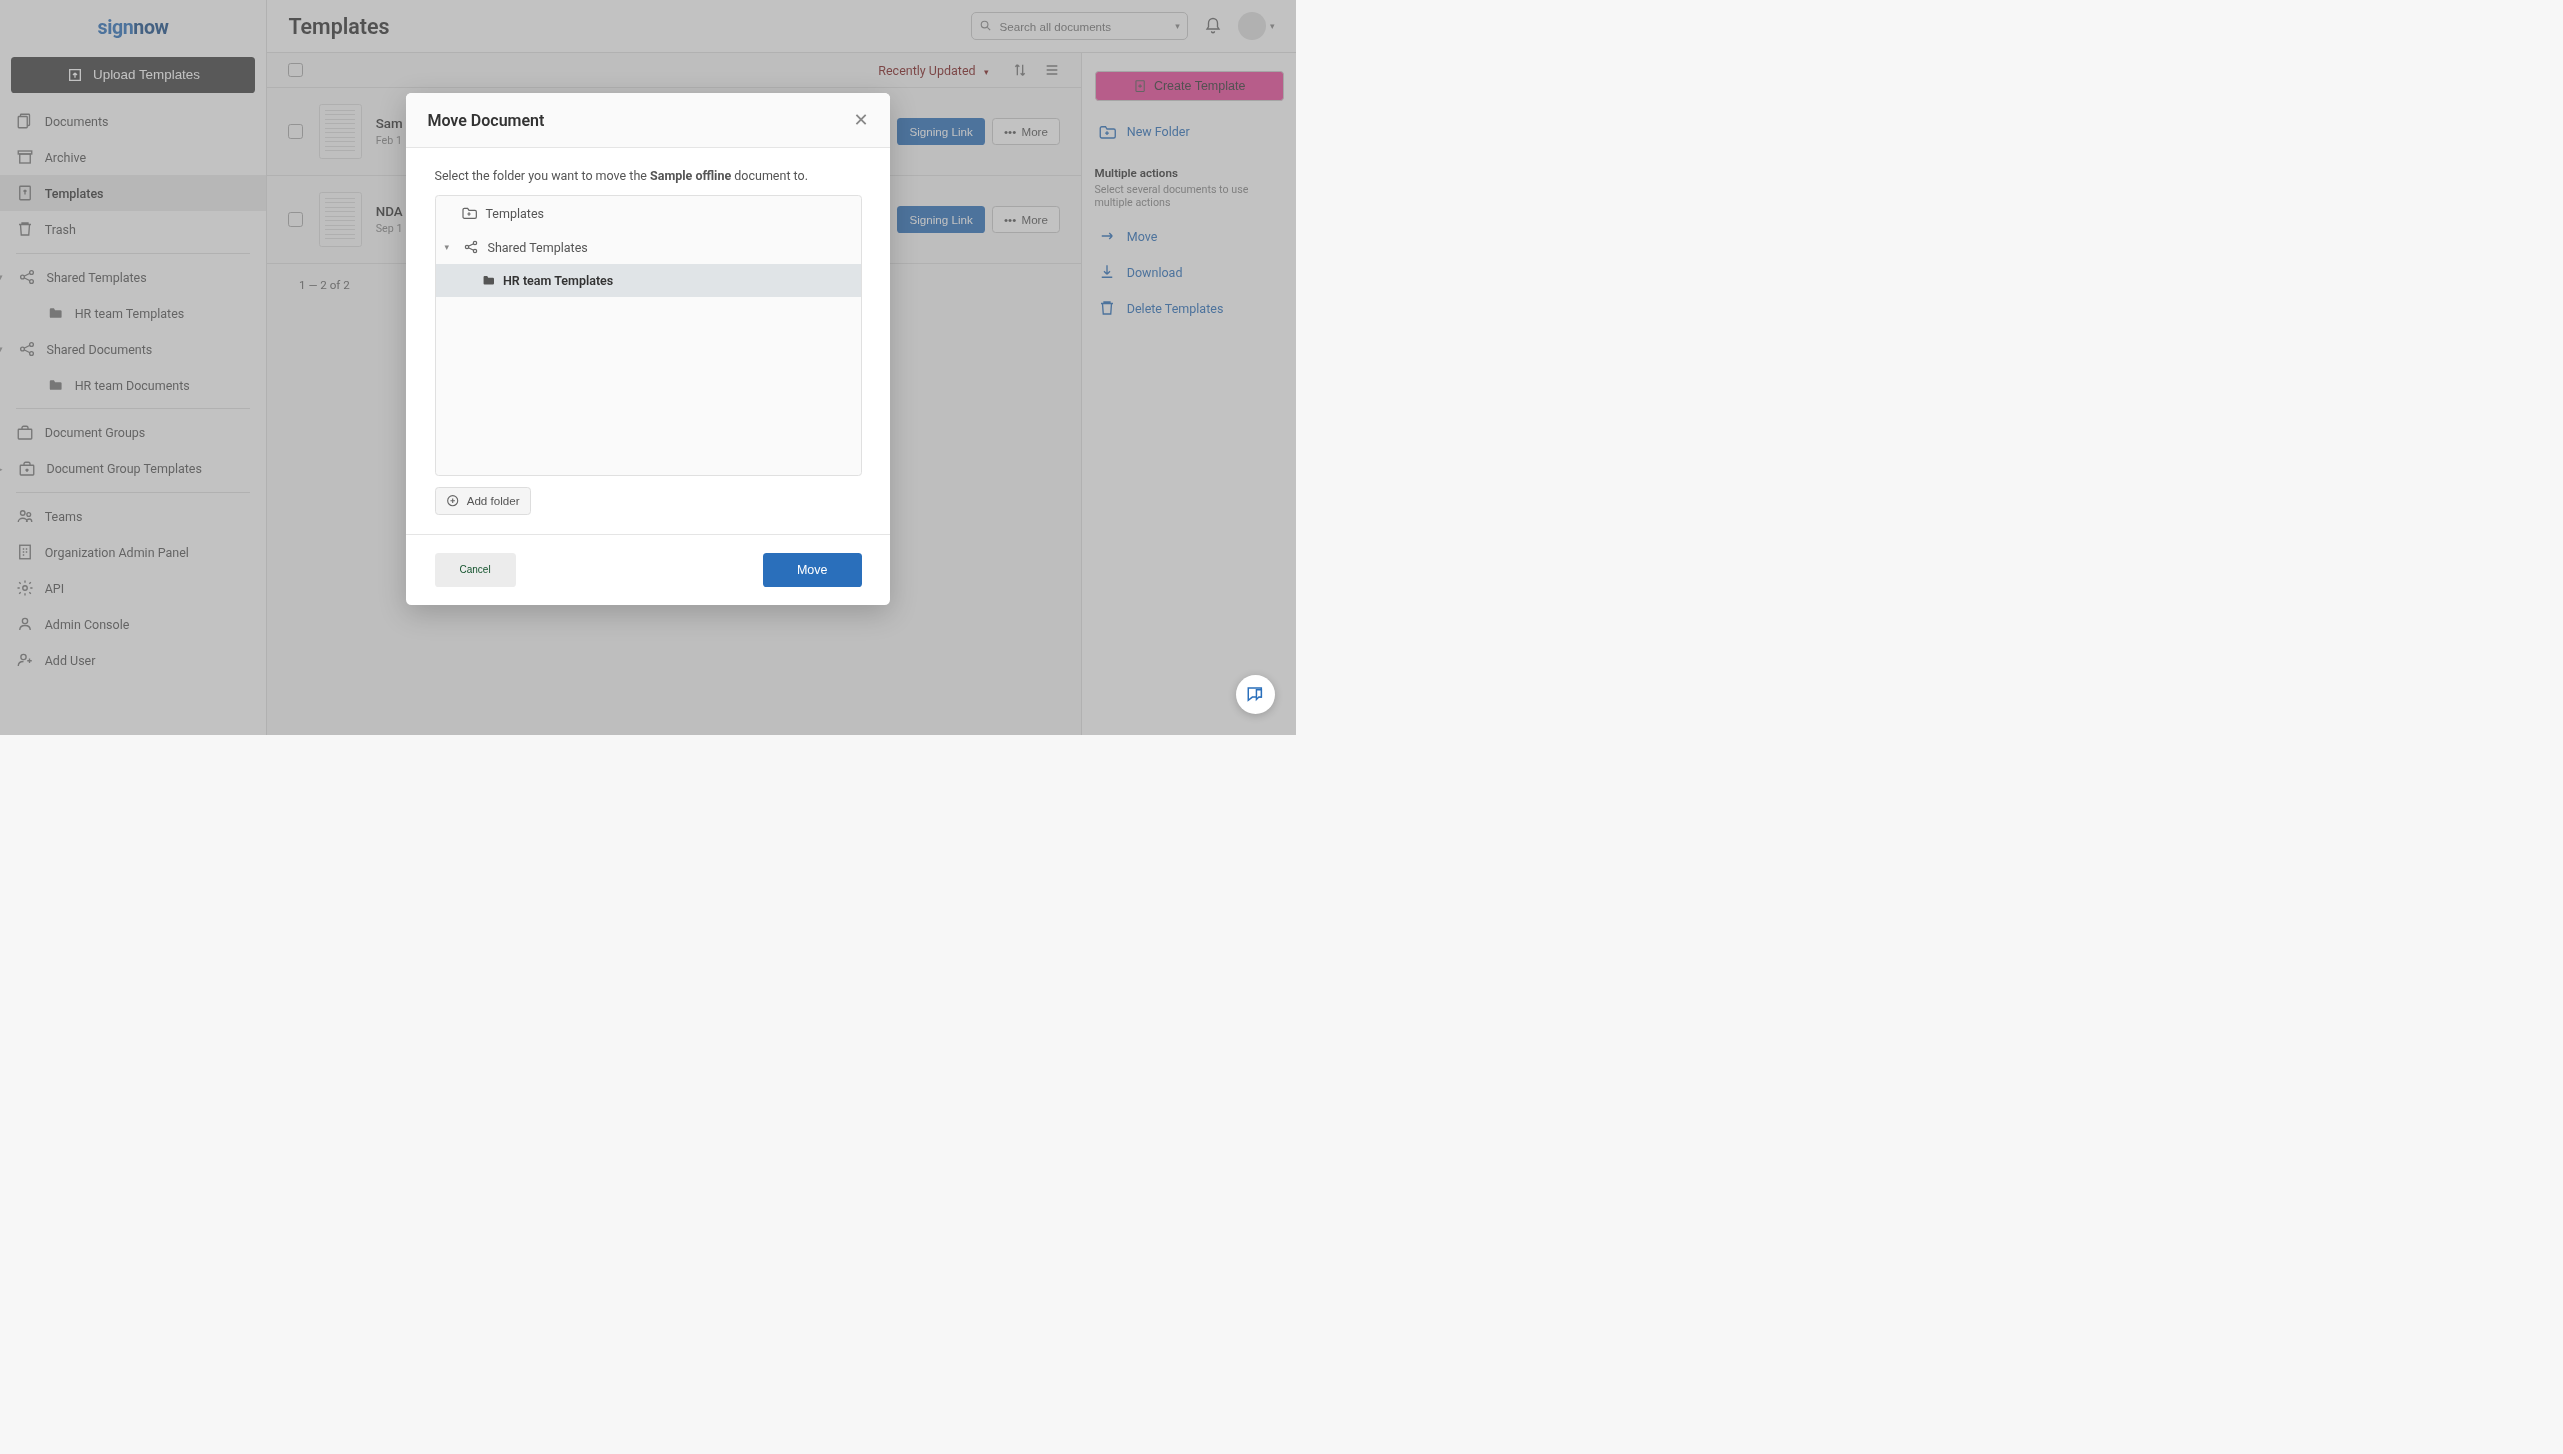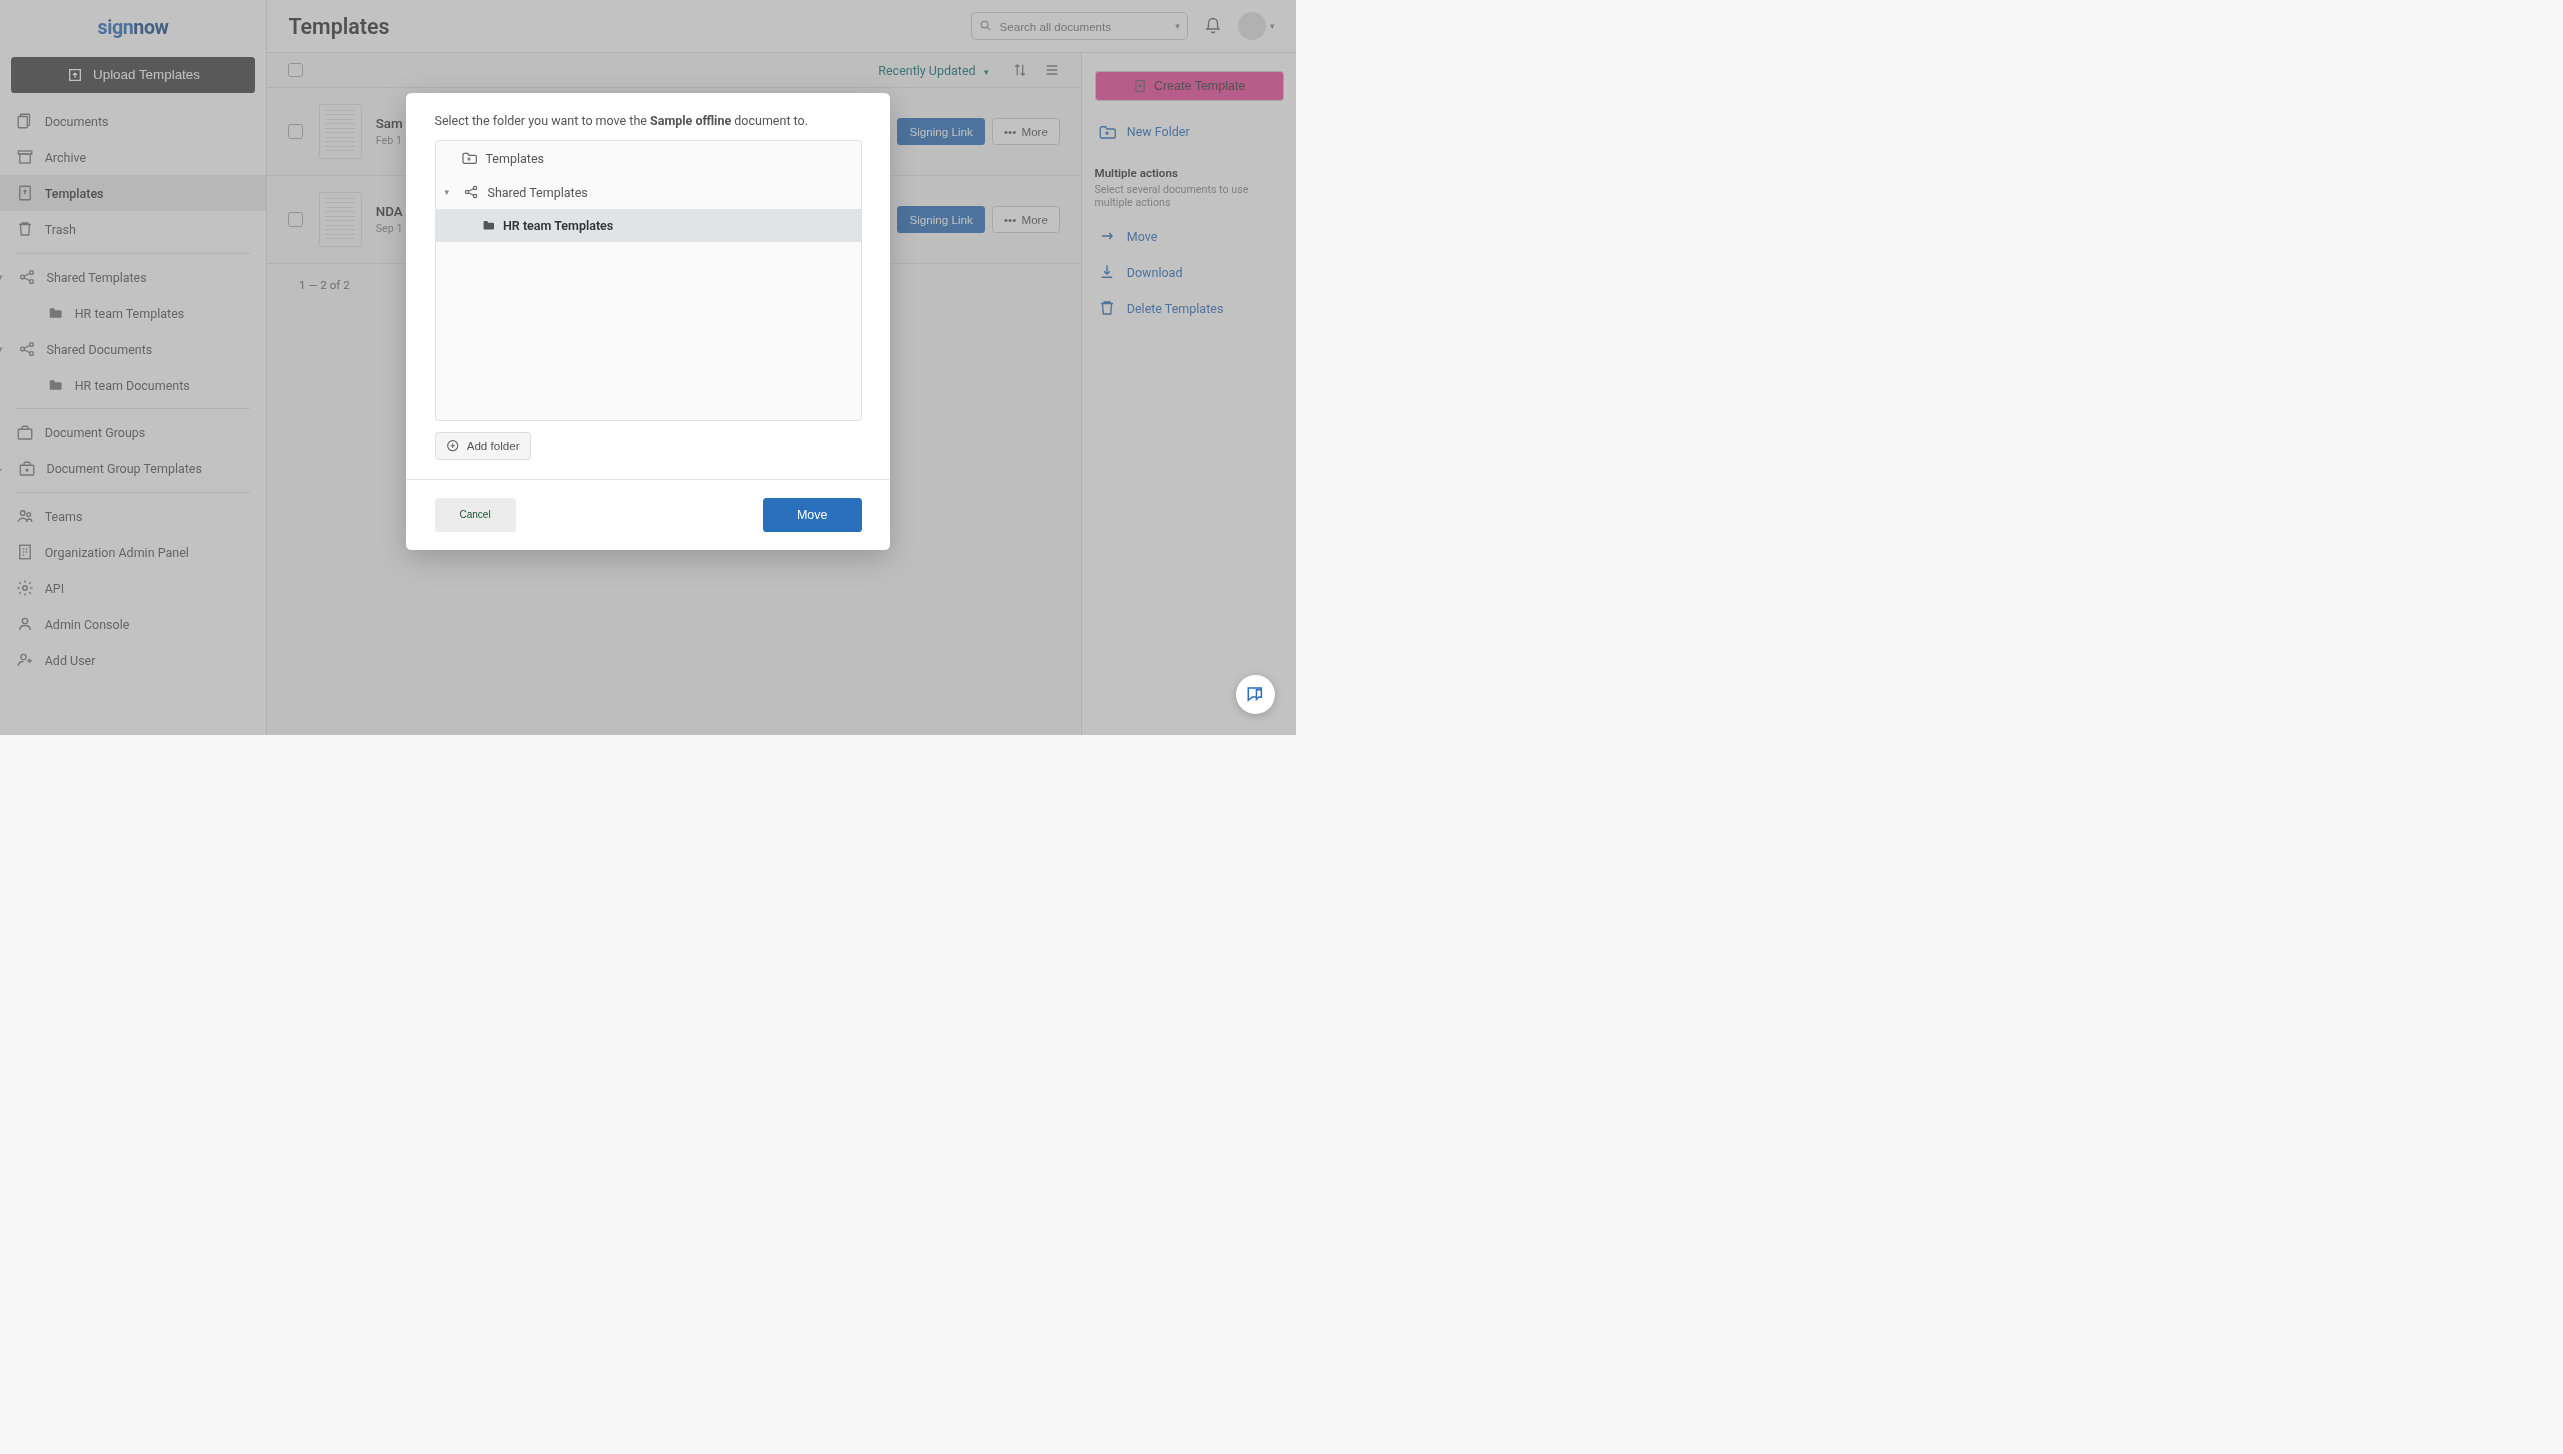--- a/index.html
+++ b/index.html
@@ -79,21 +79,21 @@
 .search-box input { border: none; outline: none; flex: 1; margin-left: 7.1px; font-size: 11.6px; background: transparent; }
 .top-icons { display: flex; align-items: center; gap: 16px; margin-left: 16px; }
 .avatar { width: 28.5px; height: 28.5px; border-radius: 50%; background: #e0e0e0; }
 .content { flex: 1; display: flex; }
 .doc-area { flex: 1; }
 .doc-header {
   display: flex; align-items: center; padding: 9px 21.4px;
   border-bottom: 0.9px solid #e0e0e0;
 }
 .doc-header .spacer { flex: 1; }
-.sort-label { color: #0f766e; margin-right: 7.1px; cursor: pointer; }
+.sort-label { color: #7f1d1d; margin-right: 7.1px; cursor: pointer; }
 .sort-icon, .density-icon { color: #777; margin-left: 16px; cursor: pointer; }
 .checkbox { width: 14.2px; height: 14.2px; border: 1.3px solid #aaa; border-radius: 2.7px; display: inline-block; cursor: pointer; }
 .doc-row {
   display: flex; align-items: center; padding: 16px 21.4px;
   border-bottom: 0.9px solid #e0e0e0;
 }
 .doc-thumb { width: 43px; height: 55px; border: 0.9px solid #ddd; border-radius: 2.7px; margin-left: 16px; margin-right: 14.2px; background: #fafafa; position: relative; overflow: hidden; }
 .doc-thumb .lines { position: absolute; inset: 5.3px; background: repeating-linear-gradient(#ddd, #ddd 0.9px, transparent 0.9px, transparent 4.5px); }
 .doc-info { flex: 1; }
 .doc-name { font-size: 13.4px; font-weight: 500; color: #333; }
@@ -445,20 +445,26 @@
             </span>
           <span>Delete Templates</span>
         </div>
       </aside>
     </div>
   </main>
 </div>
 
 <div class="scrim"></div>
 <div class="modal">
+  <div class="modal-header">
+    <div class="modal-title">Move Document</div>
+    <button class="modal-close">
+      <span>✕</span>
+    </button>
+  </div>
   <div class="modal-body">
     <div class="modal-instruction">
       <span>Select the folder you want to move the </span><strong>Sample offline</strong><span> document to.</span>
     </div>
     <div class="folder-tree">
       <div class="tree-row level1">
         <span>
             <svg width="16" height="16" viewBox="0 0 24 24" fill="none" stroke="#666" stroke-width="1.8">
               <path d="M3 7a2 2 0 012-2h5l2 3h9a2 2 0 012 2v8a2 2 0 01-2 2H5a2 2 0 01-2-2V7z"></path>
               <path d="M12 11v5m-2.5-2.5h5"></path>

